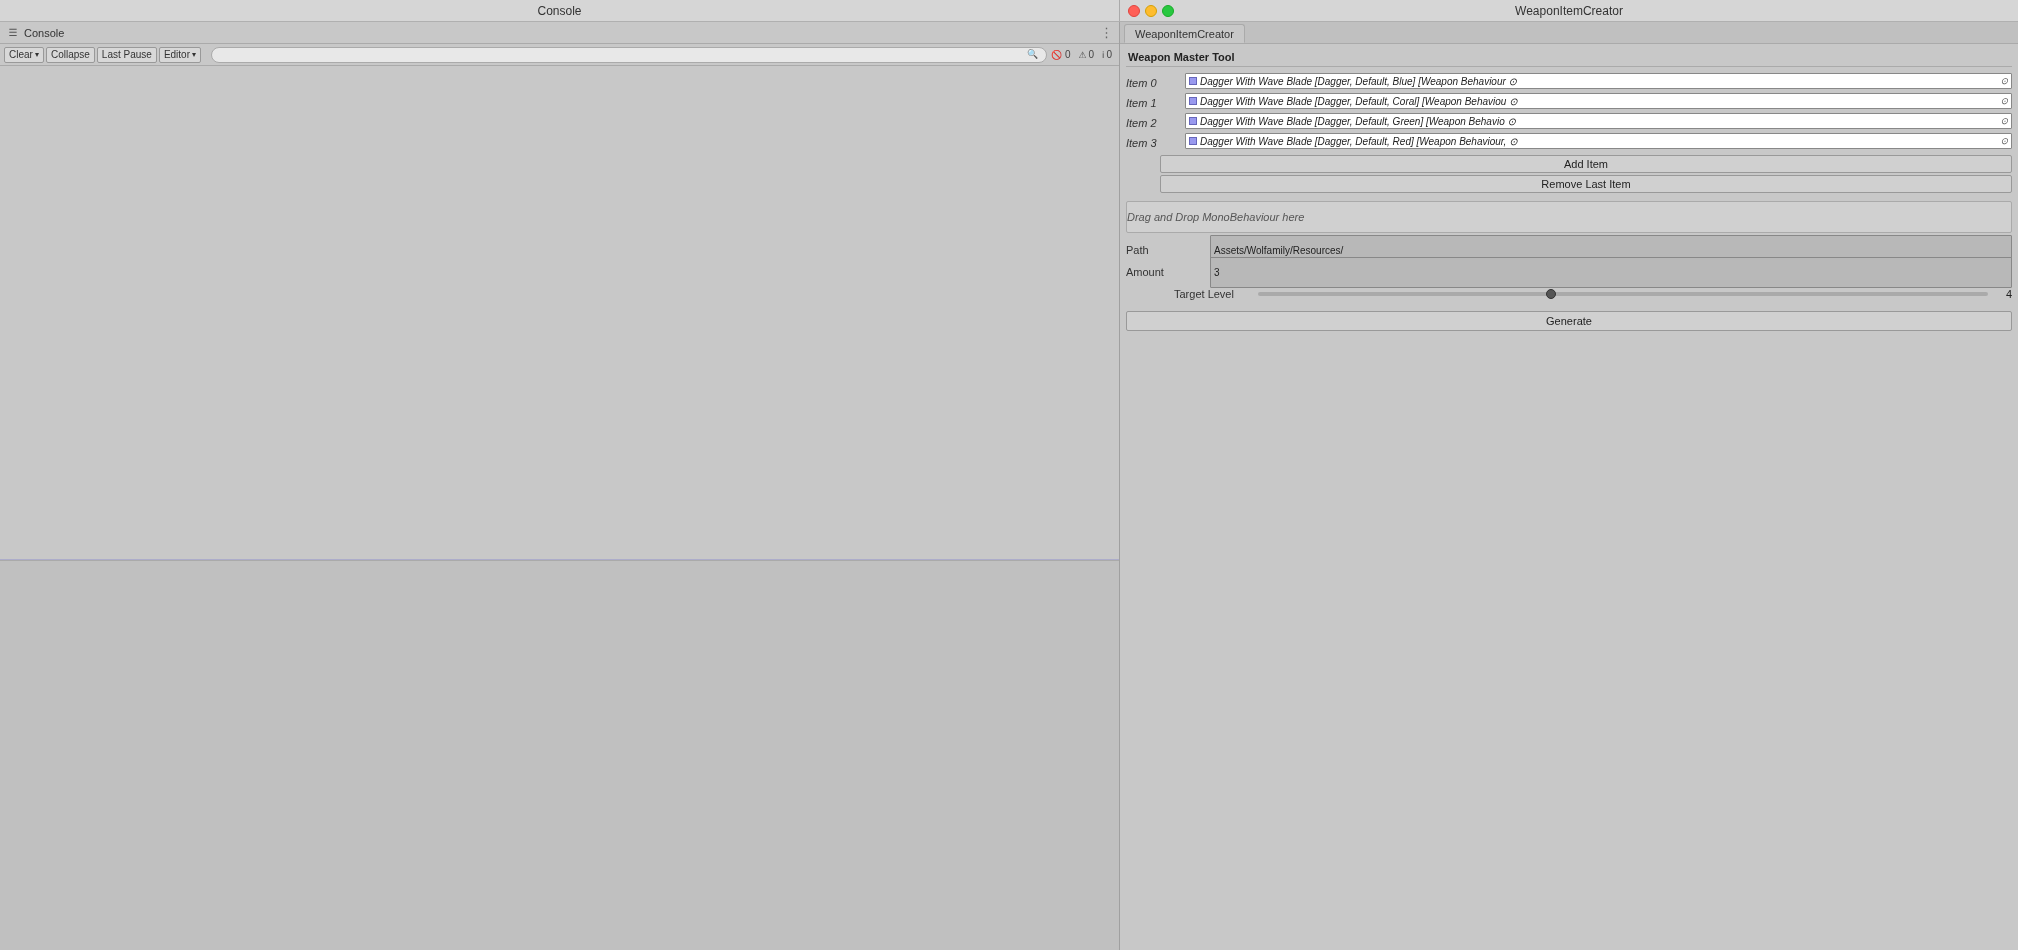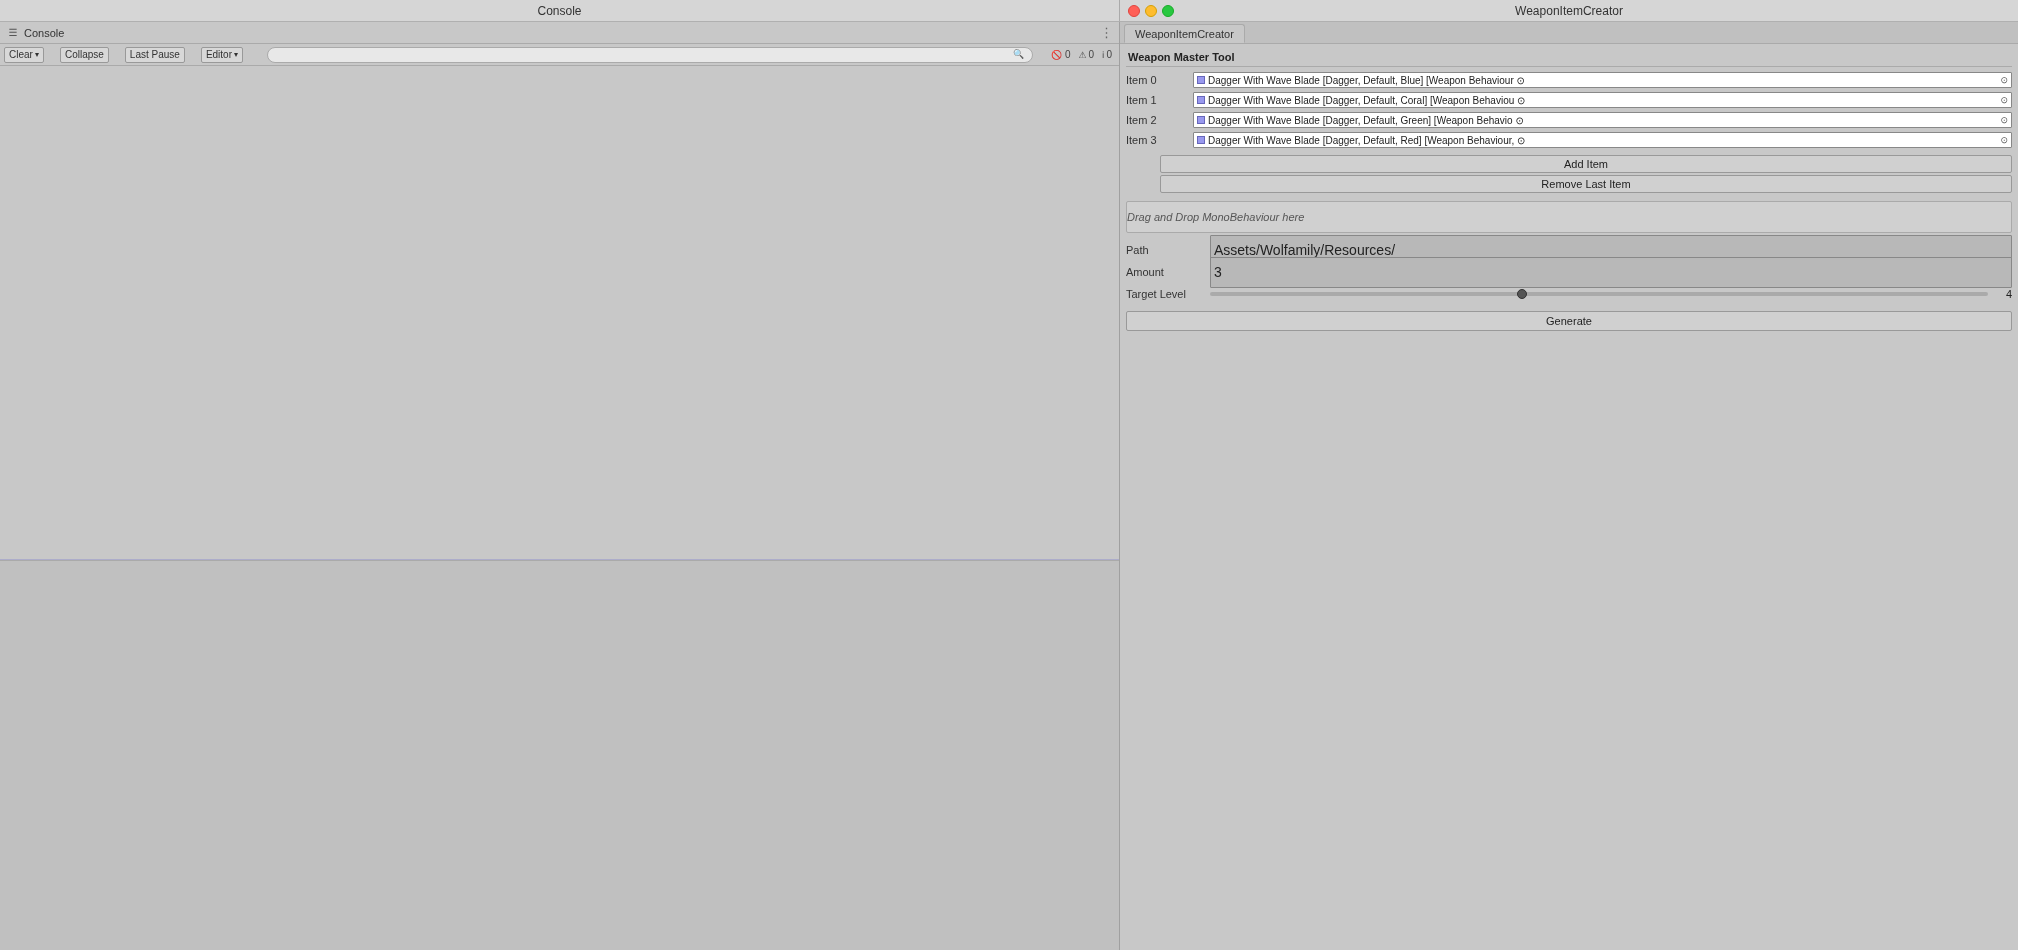--- a/index.html
+++ b/index.html
@@ -80,21 +80,21 @@
       font-weight: 500;
     }
 
     .console-toolbar {
       height: 22px;
       background: #c8c8c8;
       border-bottom: 1px solid #aaa;
       display: flex;
       align-items: center;
       padding: 0 4px;
-      gap: 16px;
+      gap: 2px;
       flex-shrink: 0;
     }
     .toolbar-btn {
       height: 16px;
       padding: 0 4px;
       font-size: 10px;
       background: #d8d8d8;
       border: 1px solid #999;
       border-radius: 2px;
       cursor: pointer;
@@ -229,23 +229,24 @@
       font-size: 11px;
       font-weight: 700;
       color: #222;
       padding: 3px 2px;
       border-bottom: 1px solid #aaa;
       margin-bottom: 2px;
     }
 
     .item-row {
       display: flex;
-      align-items: center;
+      align-items: flex-end;
       height: 18px;
-      gap: 12px;
+      gap: 4px;
+      font-style: italic;
     }
     .item-label {
       width: 55px;
       font-size: 11px;
       color: #333;
       flex-shrink: 0;
     }
     .item-value-wrap {
       flex: 1;
       display: flex;
@@ -332,32 +333,33 @@
       color: #333;
       flex-shrink: 0;
     }
     .field-input {
       flex: 1;
       height: 31px;
       background: #b8b8b8;
       border: 1px solid #888;
       border-radius: 1px;
       padding: 0 3px;
-      font-size: 14px;
+      font-size: 10px;
       color: #222;
       outline: none;
     }
 
     
     .slider-row {
       display: flex;
       align-items: center;
       height: 18px;
       gap: 4px;
       margin-bottom: 2px;
+      margin-left: 48px;
     }
     .slider-label {
       width: 80px;
       font-size: 11px;
       color: #333;
       flex-shrink: 0;
     }
     .slider-wrap {
       flex: 1;
       display: flex;

